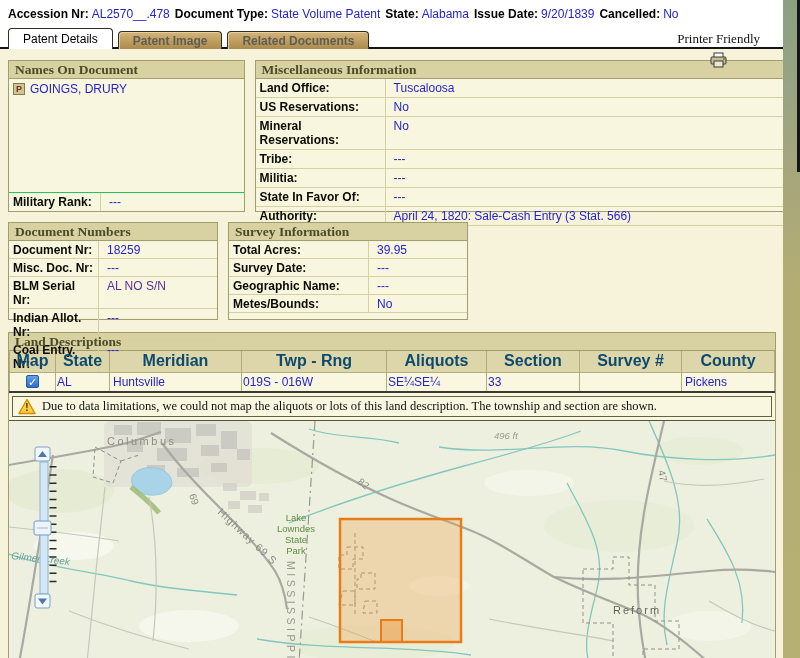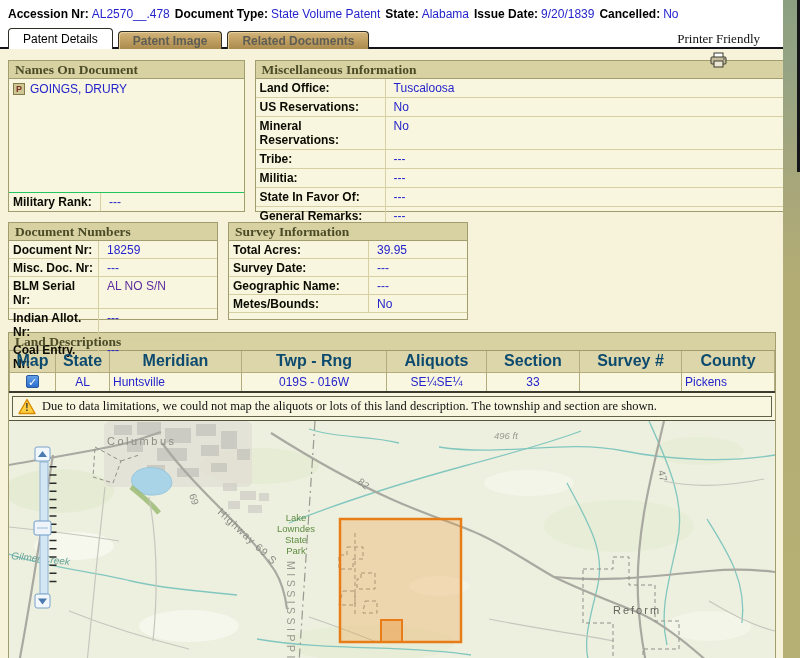--- a/index.html
+++ b/index.html
@@ -61,21 +61,21 @@
   .docs .kv .k{ padding:1.5px 4px; }
   .survey{ width:240px; height:98px; }
   .survey .k{ width:140px; }
   .survey .kv .v{ padding:1.5px 8px; }
   .survey .kv .k{ padding:1.5px 4px; }
 
   
   .land{ margin:12px 0 0 8px; width:768px; border:1px solid #a19d6e; border-bottom:none; background:#f9f6df; }
   table.ld{ width:100%; border-collapse:collapse; font-size:12px; table-layout:fixed; }
   table.ld th{ background:#ddd6ab; border:1px solid #b3ac7c; border-top:none; height:21px; color:#0c4a6e; font-size:16px; }
-  table.ld td{ border:1px solid #b3ac7c; border-bottom:2px solid #3a3a2e; height:20px; text-align:center;
+  table.ld td{ border:1px solid #b3ac7c; border-bottom:2px solid #3a3a2e; height:20px; text-align:left;
         color:#2424cc; background:#faf7e0; }
   table.ld td.left{ text-align:left; padding-left:3px; }
   .cb{ width:13px; height:13px; margin:0 auto; border-radius:2px; border:1px solid #2a5a9c;
        background:linear-gradient(180deg,#62a0e8,#2e6fd0); color:#fff; font-size:11px; line-height:12px; text-align:center; }
   .cb::after{ content:"✓"; }
 
   .warn{ margin:3px; border:1px solid #63634a; background:#faf7e0; display:flex; align-items:center; gap:6px;
          padding:2px 5px; font-family:"Liberation Serif", serif; font-size:12.5px; color:#111; height:21px; }
 
   .map{ width:766px; height:242px; border-top:1px solid #55553e; position:relative; overflow:hidden; background:#edf0df; }
@@ -146,20 +146,24 @@
           <span class="k">Tribe:</span>
           <span class="v">---</span>
         </div>
       <div class="kv">
           <span class="k">Militia:</span>
           <span class="v">---</span>
         </div>
       <div class="kv">
           <span class="k">State In Favor Of:</span>
           <span class="v">---</span>
+        </div>
+      <div class="kv">
+          <span class="k">Authority:</span>
+          <span class="v">April 24, 1820: Sale-Cash Entry (3 Stat. 566)</span>
         </div>
       <div class="kv">
           <span class="k">General Remarks:</span>
           <span class="v">---</span>
         </div>
     </div>
   </div>
 
   <div class="prow row2">
     <div class="panel docs">

